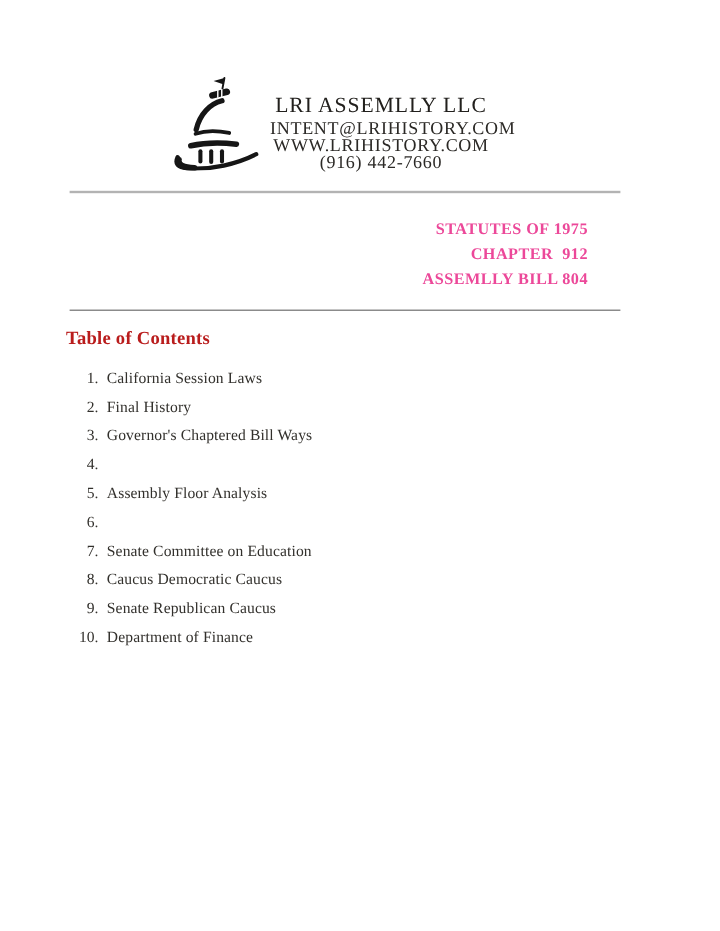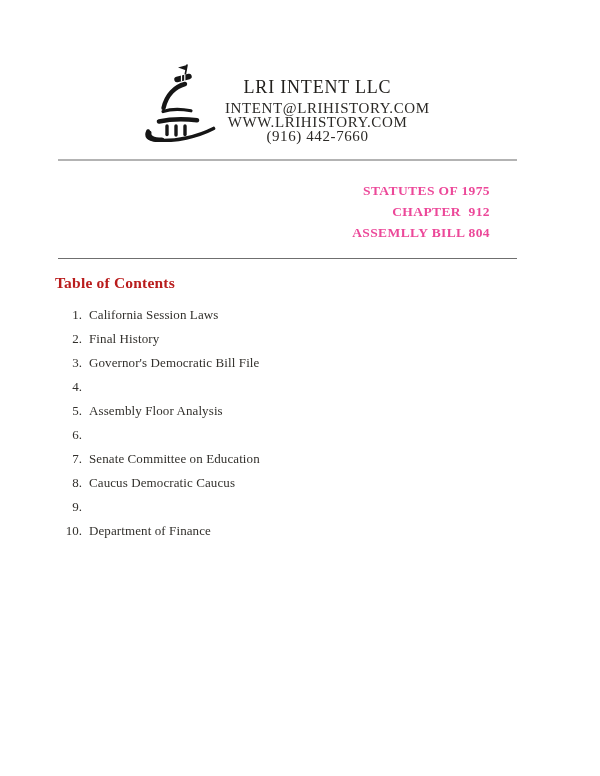--- a/index.html
+++ b/index.html
@@ -131,21 +131,21 @@
         <path d="M27,64 L27,72.5" stroke-width="3.4"></path>
         <path d="M36,64 L36,73" stroke-width="3.4"></path>
         <path d="M45,64 L45,72.5" stroke-width="3.4"></path>
         <path d="M8,69 C5.5,74.5 8,77.5 16,78.2 C36,79.8 58,74.5 73.5,66.5" stroke-width="3.6"></path>
         <path d="M9,71 C8,75.5 13,77.8 22,78" stroke-width="5"></path>
       </g>
     </svg>
   </div>
 
   <div class="brand-block">
-    <div class="brand-name">LRI INTENT LLC</div>
+    <div class="brand-name">LRI ASSEMLLY LLC</div>
     <div class="contact-line first">INTENT@LRIHISTORY.COM</div>
     <div class="contact-line">WWW.LRIHISTORY.COM</div>
     <div class="contact-line">(916) 442-7660</div>
   </div>
 
   <div class="rule-1"></div>
 
   <div class="statutes">
     <div class="statute-line">STATUTES OF 1975</div>
     <div class="statute-line">CHAPTER  912</div>
@@ -160,21 +160,21 @@
     <div class="toc-item">
       <span class="toc-num">1.</span>
       <span class="toc-label">California Session Laws</span>
     </div>
     <div class="toc-item">
       <span class="toc-num">2.</span>
       <span class="toc-label">Final History</span>
     </div>
     <div class="toc-item">
       <span class="toc-num">3.</span>
-      <span class="toc-label">Governor's Democratic Bill File</span>
+      <span class="toc-label">Governor's Chaptered Bill Ways</span>
     </div>
     <div class="toc-item">
       <span class="toc-num">4.</span>
     </div>
     <div class="toc-item">
       <span class="toc-num">5.</span>
       <span class="toc-label">Assembly Floor Analysis</span>
     </div>
     <div class="toc-item">
       <span class="toc-num">6.</span>
@@ -182,20 +182,21 @@
     <div class="toc-item">
       <span class="toc-num">7.</span>
       <span class="toc-label">Senate Committee on Education</span>
     </div>
     <div class="toc-item">
       <span class="toc-num">8.</span>
       <span class="toc-label">Caucus Democratic Caucus</span>
     </div>
     <div class="toc-item">
       <span class="toc-num">9.</span>
+      <span class="toc-label">Senate Republican Caucus</span>
     </div>
     <div class="toc-item">
       <span class="toc-num">10.</span>
       <span class="toc-label">Department of Finance</span>
     </div>
   </div>
 
 </div>
 
 </body></html>

